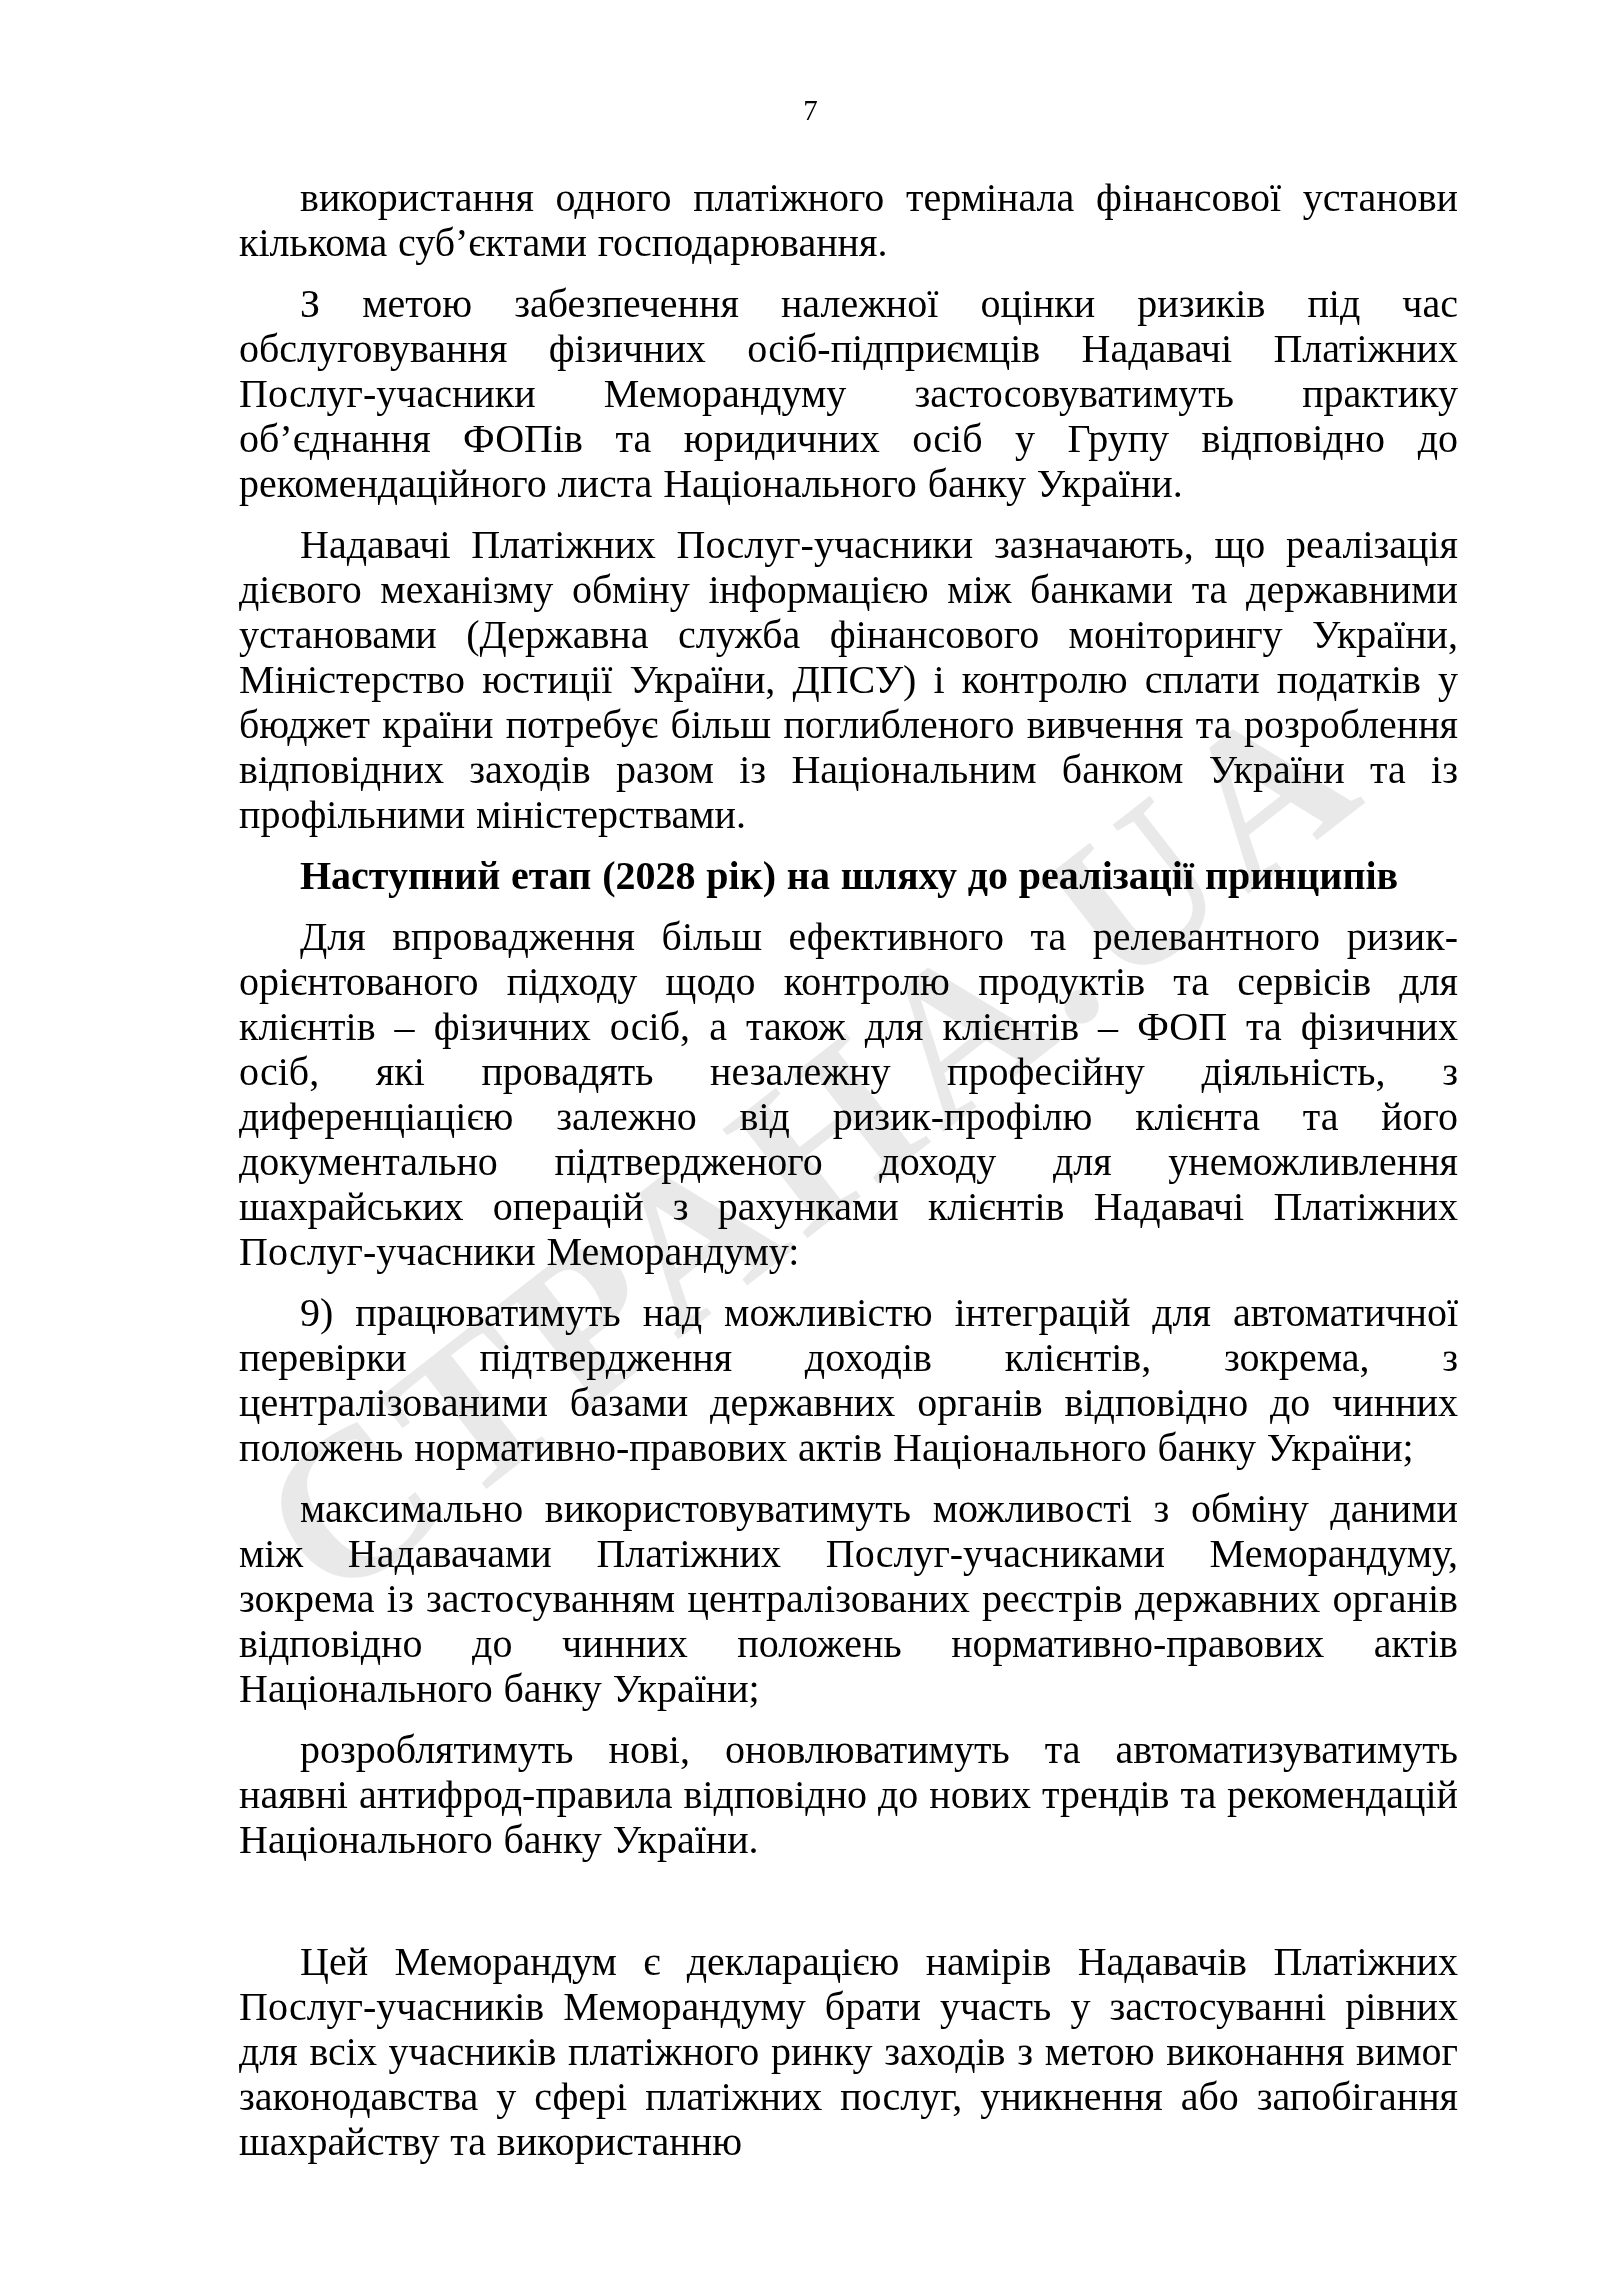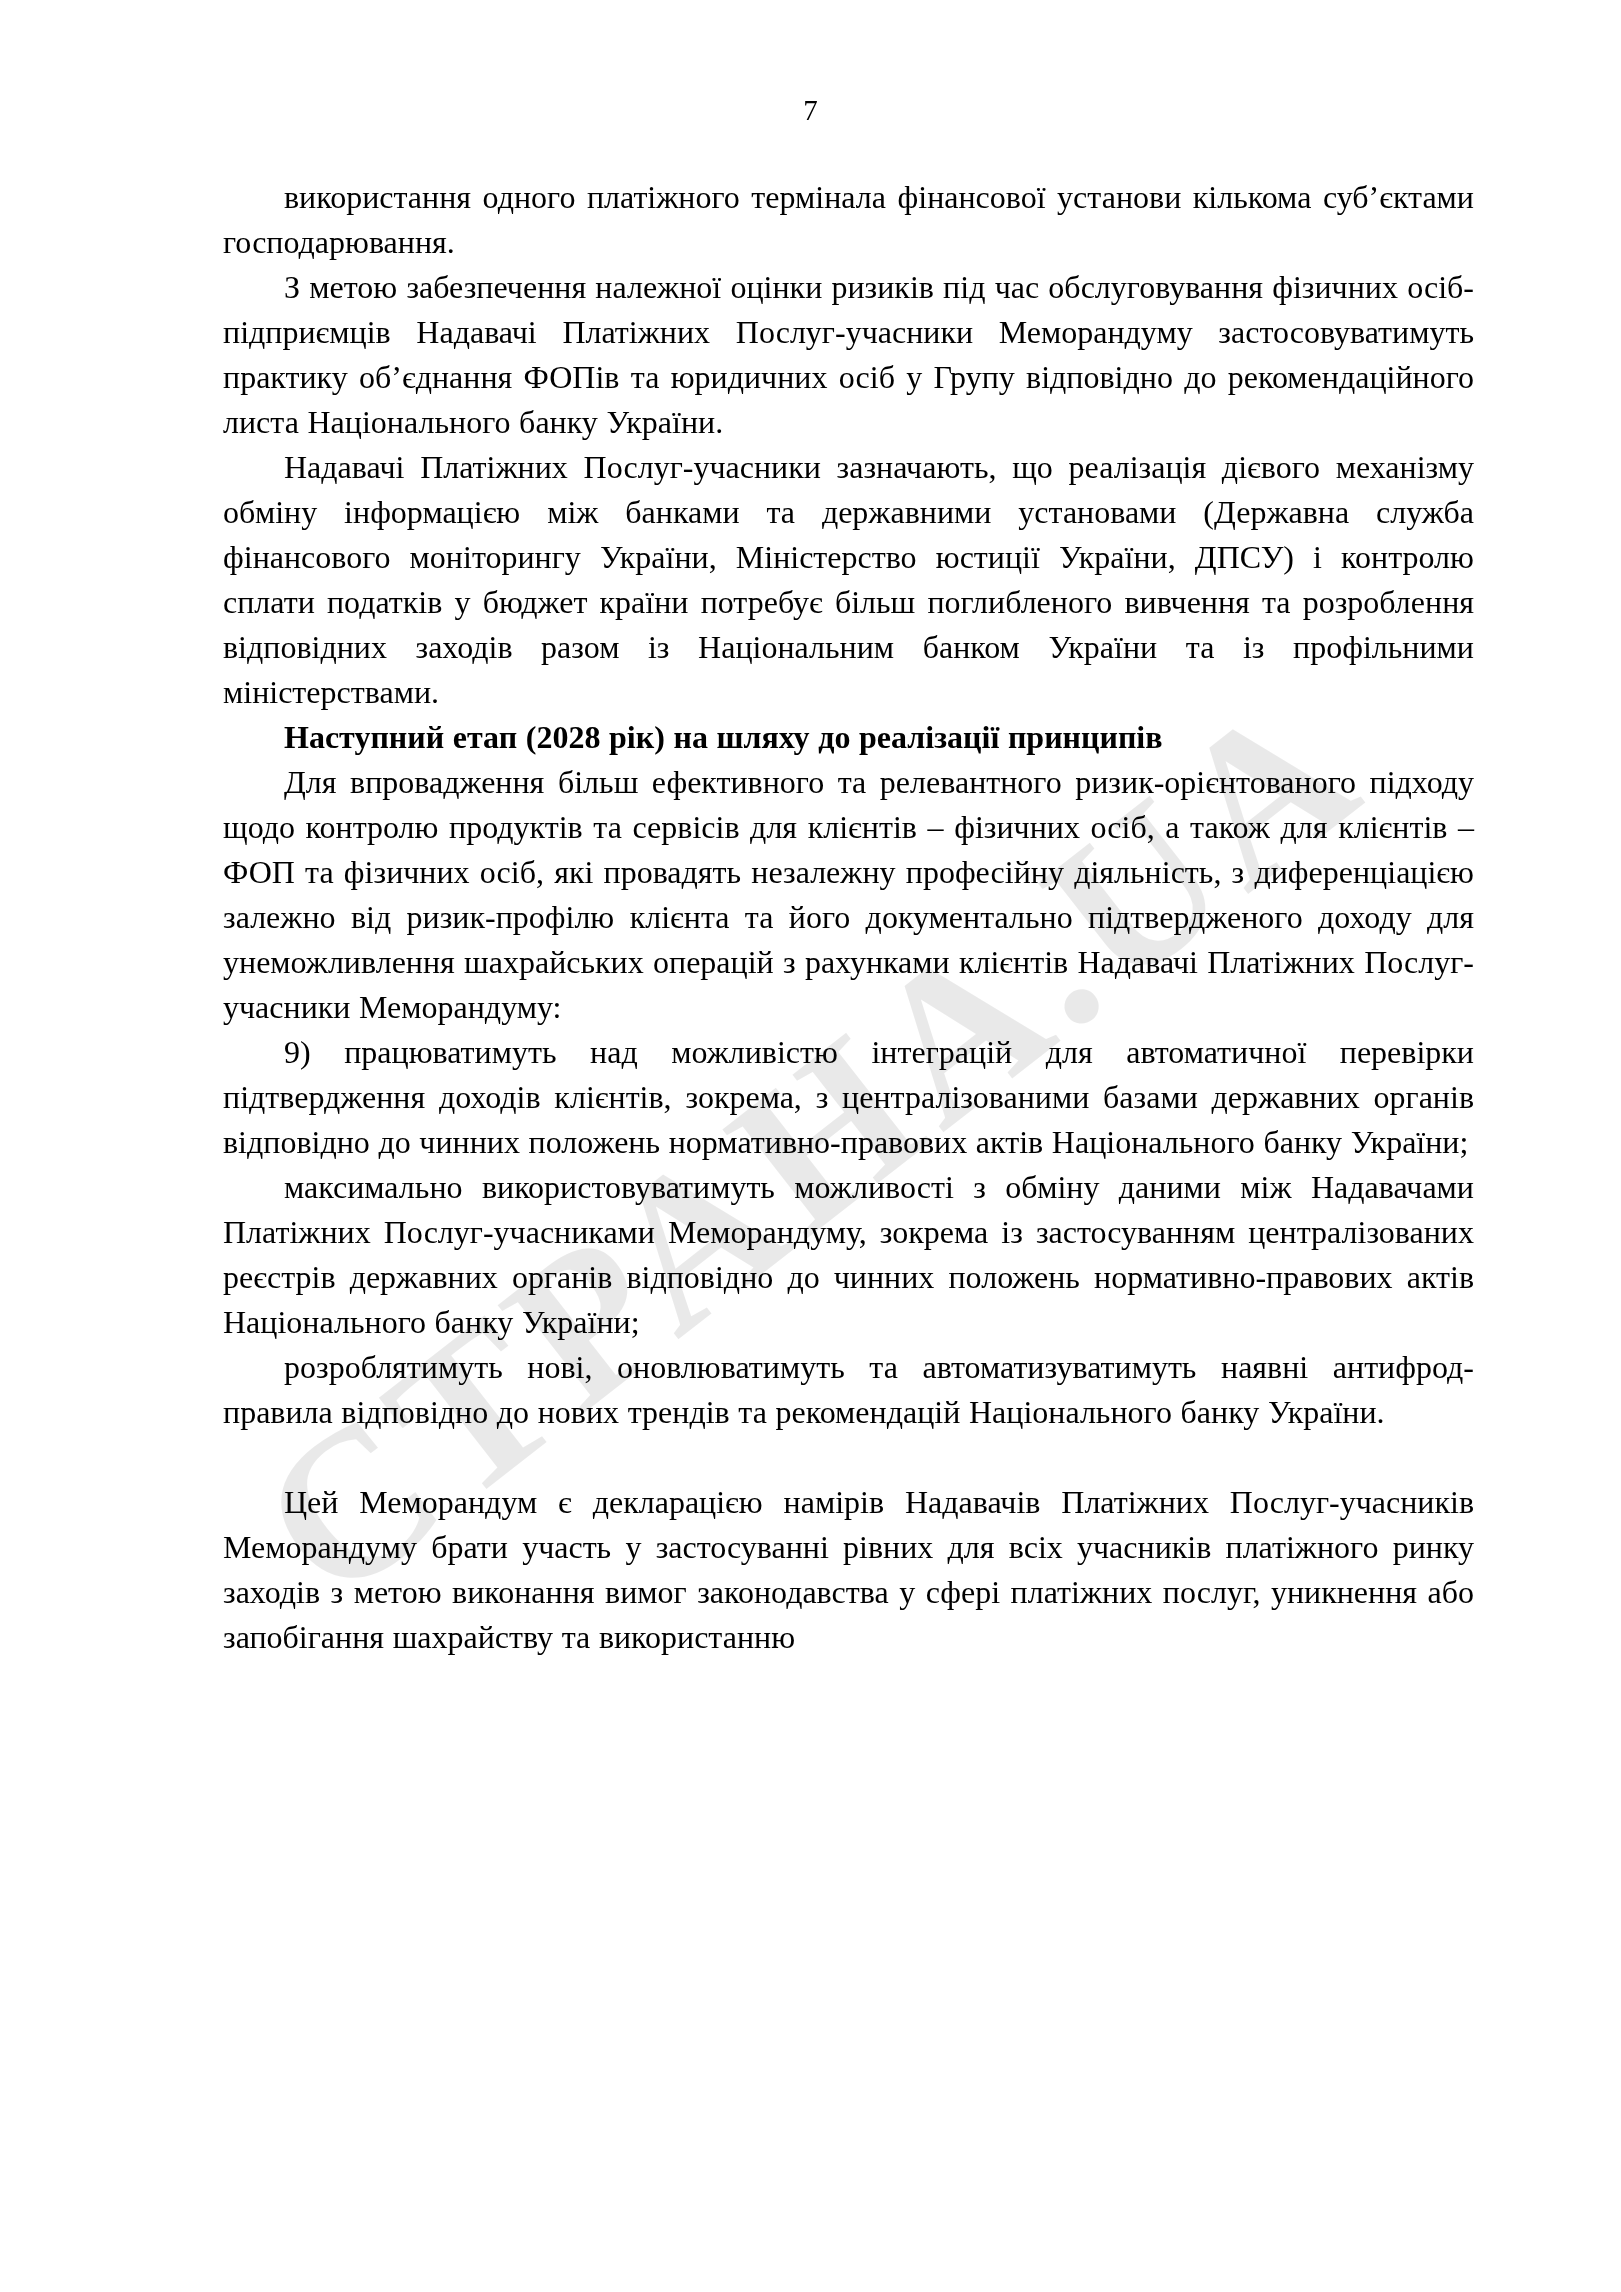--- a/index.html
+++ b/index.html
@@ -27,22 +27,22 @@
     font-size: 29px;
     line-height: 1.2;
     margin: 0 0 47px 0;
     padding-right: 76px;
   }
   .doc-body {
     position: relative;
     z-index: 2;
   }
   p {
-    margin: 0;
-    font-size: 32px;
+    margin: 16px;
+    font-size: 40px;
     line-height: 45px;
     text-align: justify;
     text-indent: 61px;
     hyphens: none;
     word-spacing: 0.02em;
   }
   p.no-indent {
     text-indent: 0;
   }
   p.bold {

